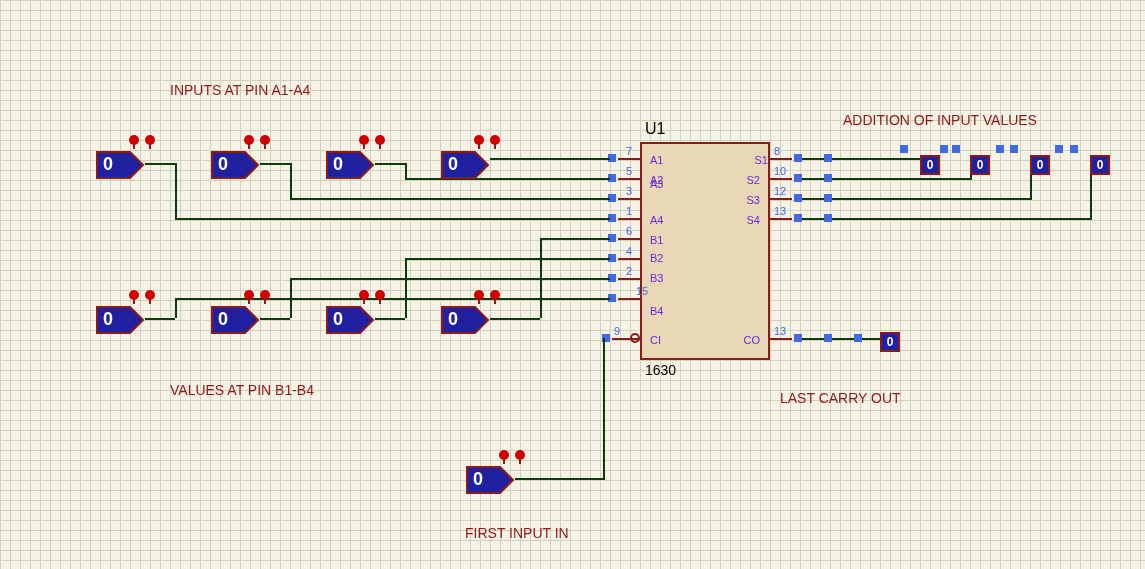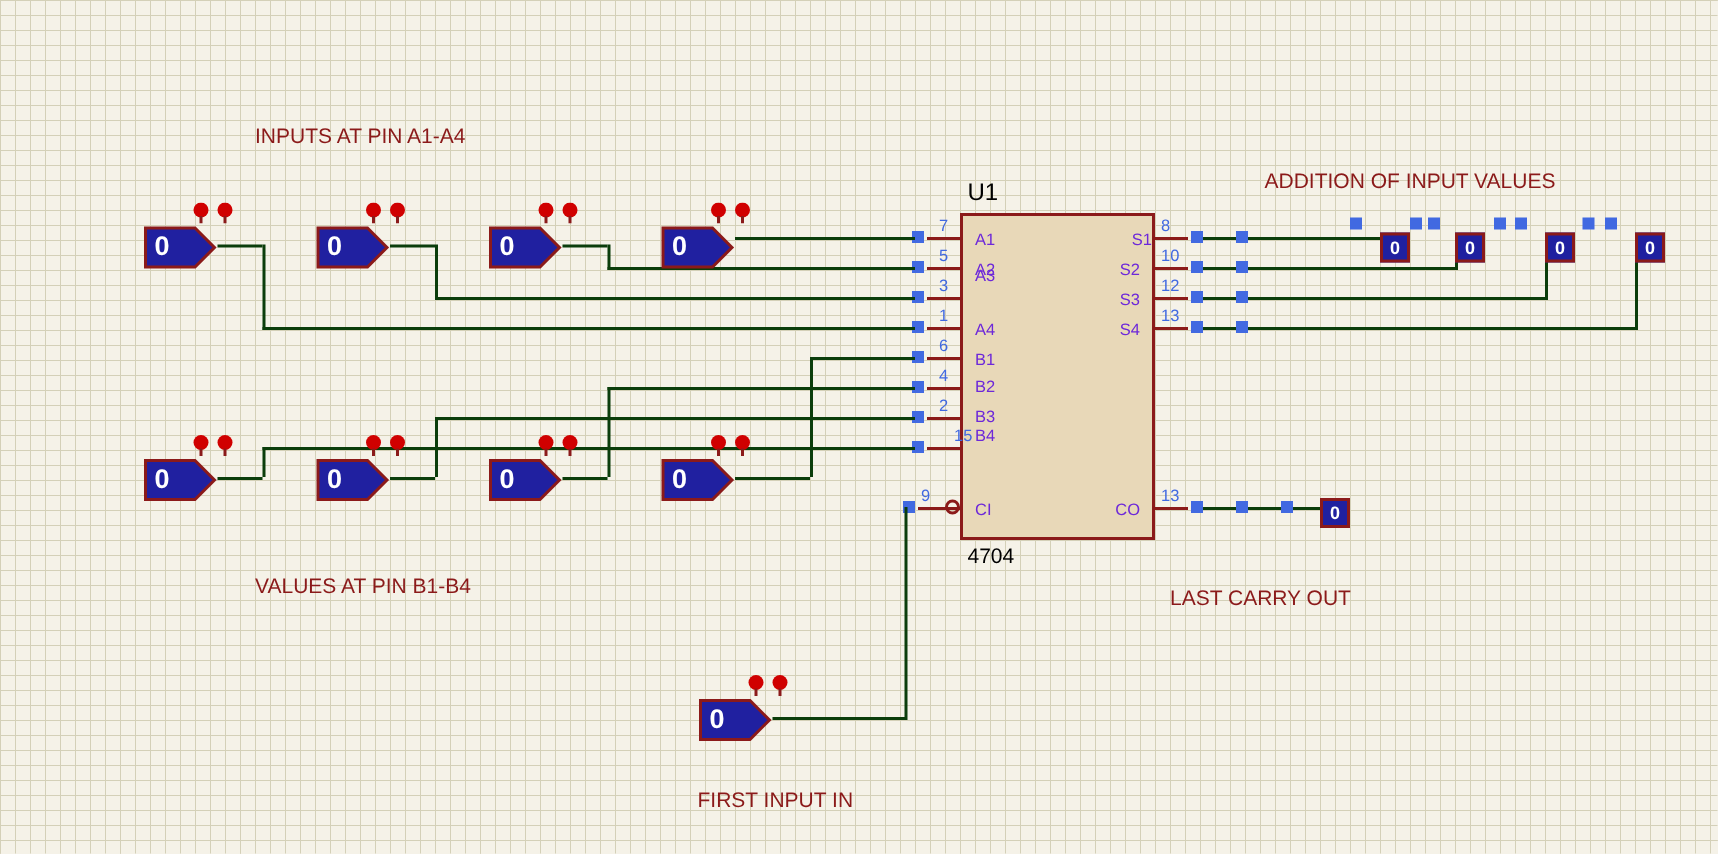--- a/index.html
+++ b/index.html
@@ -44,30 +44,30 @@
   <div class="chip-title" style="left:645px;top:120px">U1</div>
   <div class="chip" style="left:640px;top:142px;width:130px;height:218px">
 
     <div class="pin-label" style="left:8px;top:10px">A1</div>
     <div class="pin-label" style="left:8px;top:30px">A2</div>
     <div class="pin-label" style="left:8px;top:34px">A3</div>
     <div class="pin-label" style="left:8px;top:70px">A4</div>
     <div class="pin-label" style="left:8px;top:90px">B1</div>
     <div class="pin-label" style="left:8px;top:108px">B2</div>
     <div class="pin-label" style="left:8px;top:128px">B3</div>
-    <div class="pin-label" style="left:8px;top:141px">B4</div>
+    <div class="pin-label" style="left:8px;top:161px">B4</div>
     <div class="pin-label" style="left:8px;top:190px">CI</div>
 
     <div class="pin-label" style="right:0;top:10px">S1</div>
     <div class="pin-label" style="right:8px;top:30px">S2</div>
     <div class="pin-label" style="right:8px;top:50px">S3</div>
     <div class="pin-label" style="right:8px;top:70px">S4</div>
     <div class="pin-label" style="right:8px;top:190px">CO</div>
   </div>
-  <div class="chip-part" style="left:645px;top:362px">4704</div>
+  <div class="chip-part" style="left:645px;top:362px">1630</div>
 
   <div class="pin-line" style="left:618px;top:158px;width:22px"></div>
   <div class="pin-num" style="left:626px;top:145px">7</div>
   <div class="pin-dot" style="left:608px;top:154px"></div>
 
   <div class="pin-line" style="left:618px;top:178px;width:22px"></div>
   <div class="pin-num" style="left:626px;top:165px">5</div>
   <div class="pin-dot" style="left:608px;top:174px"></div>
 
   <div class="pin-line" style="left:618px;top:198px;width:22px"></div>

